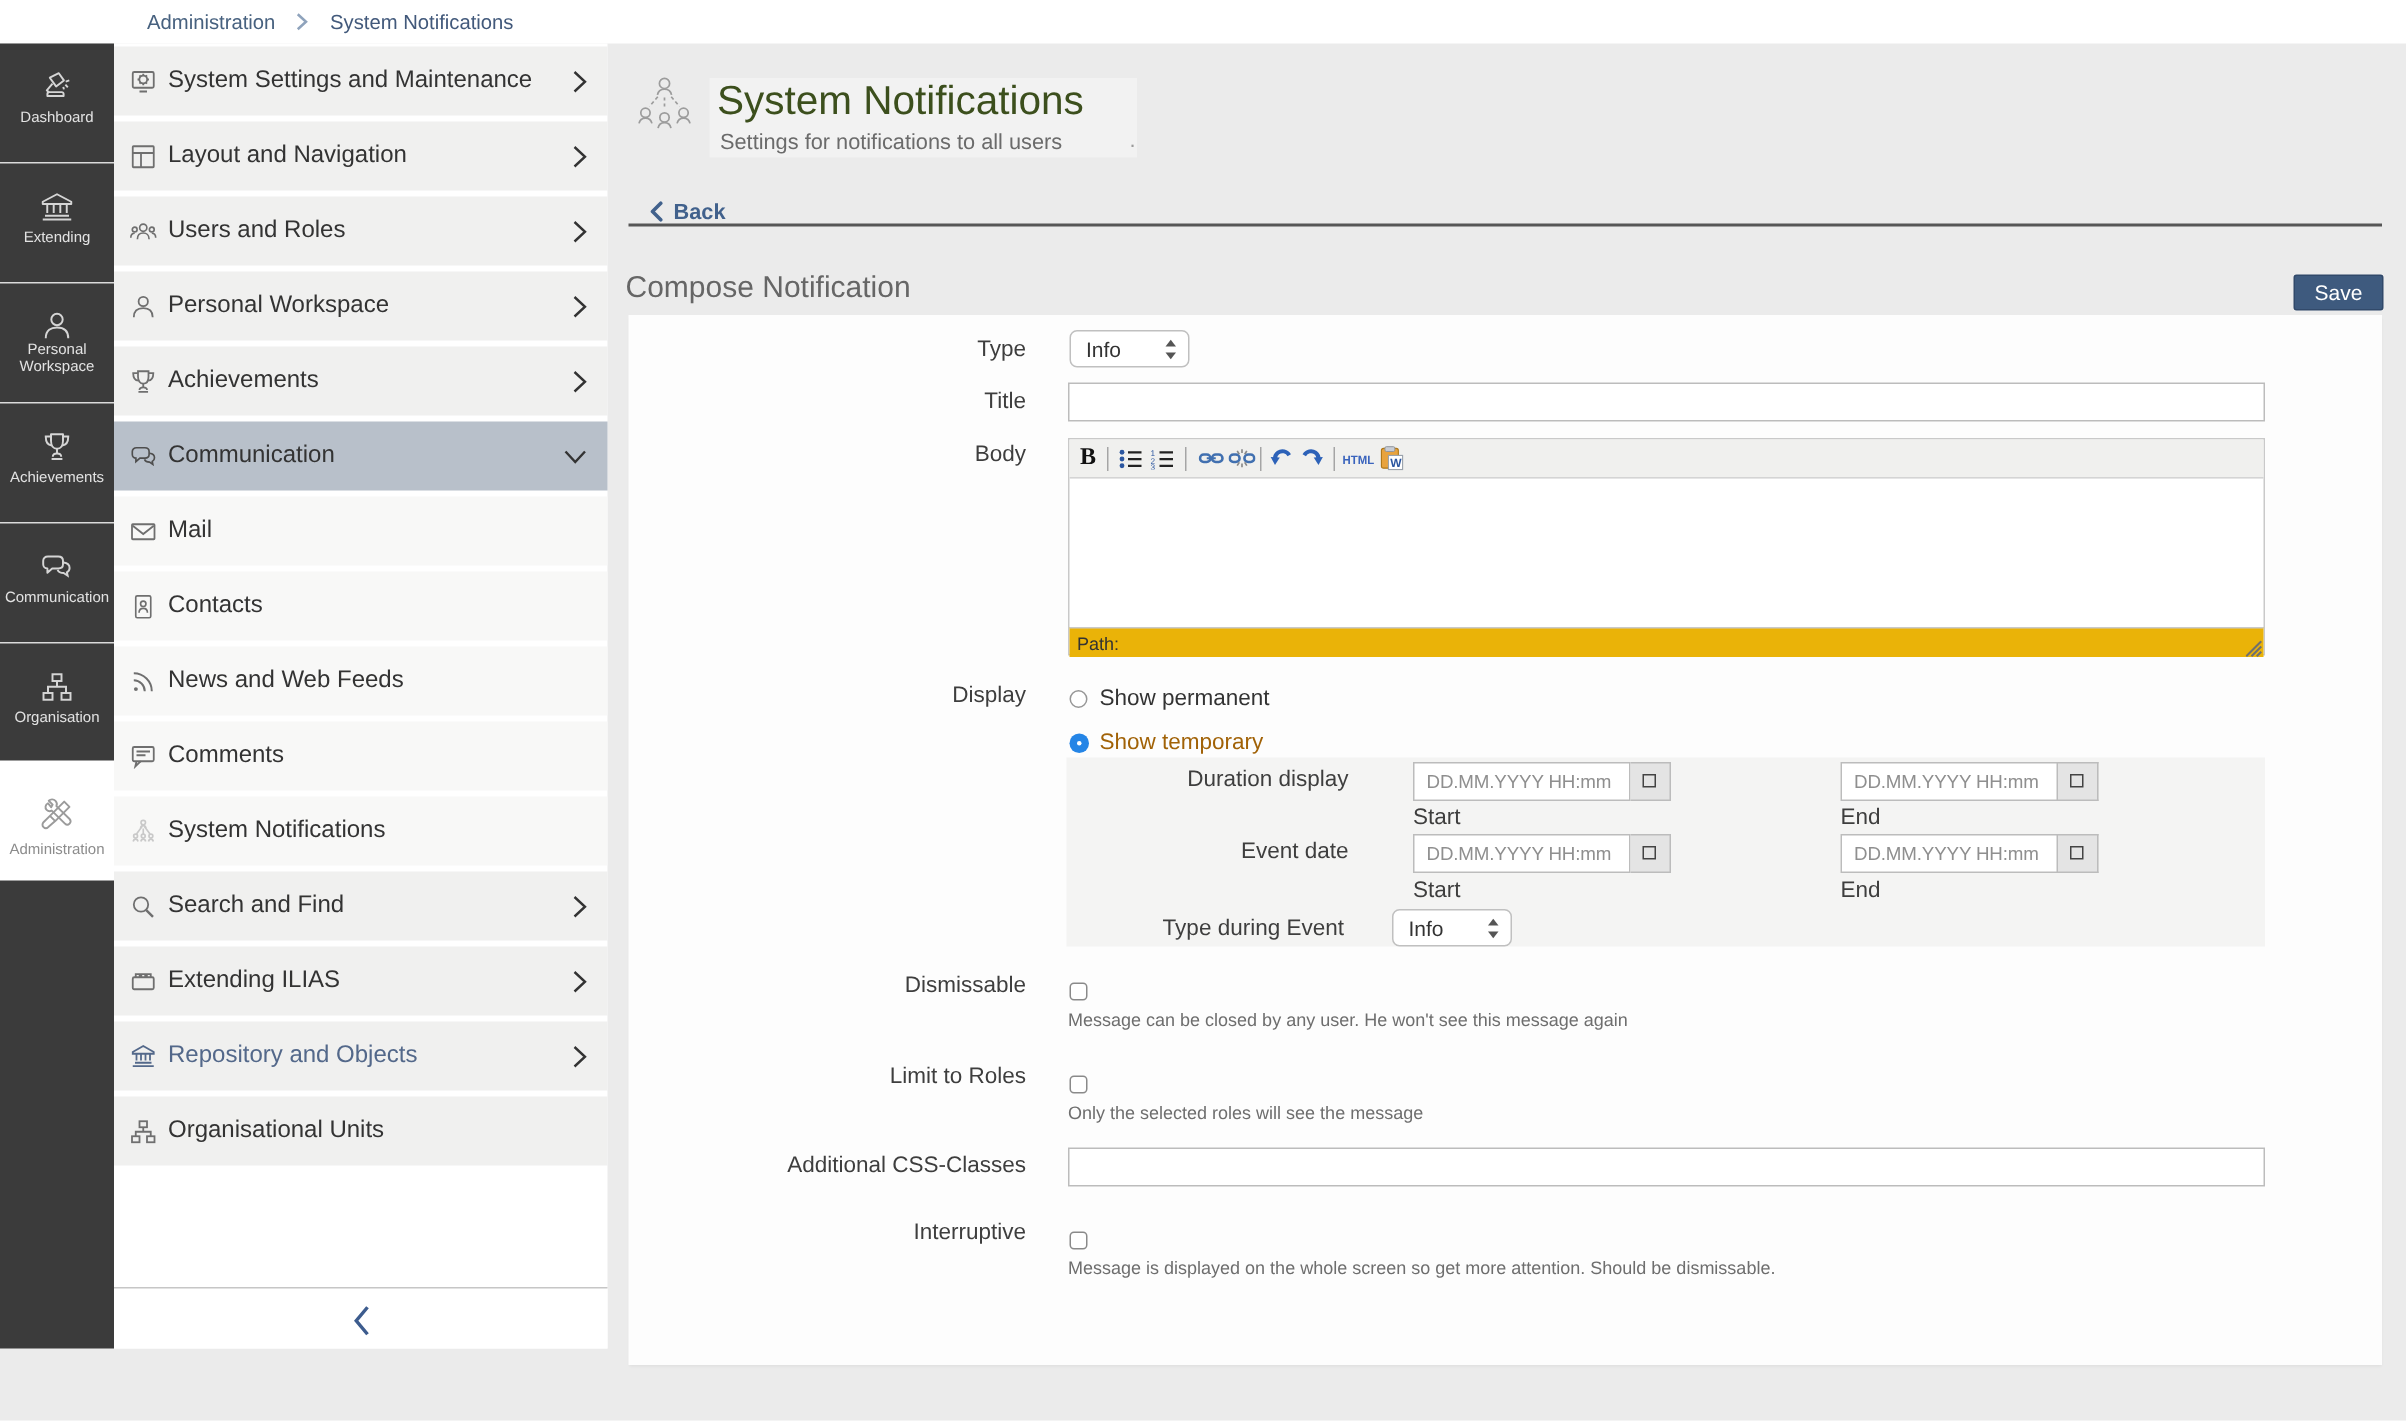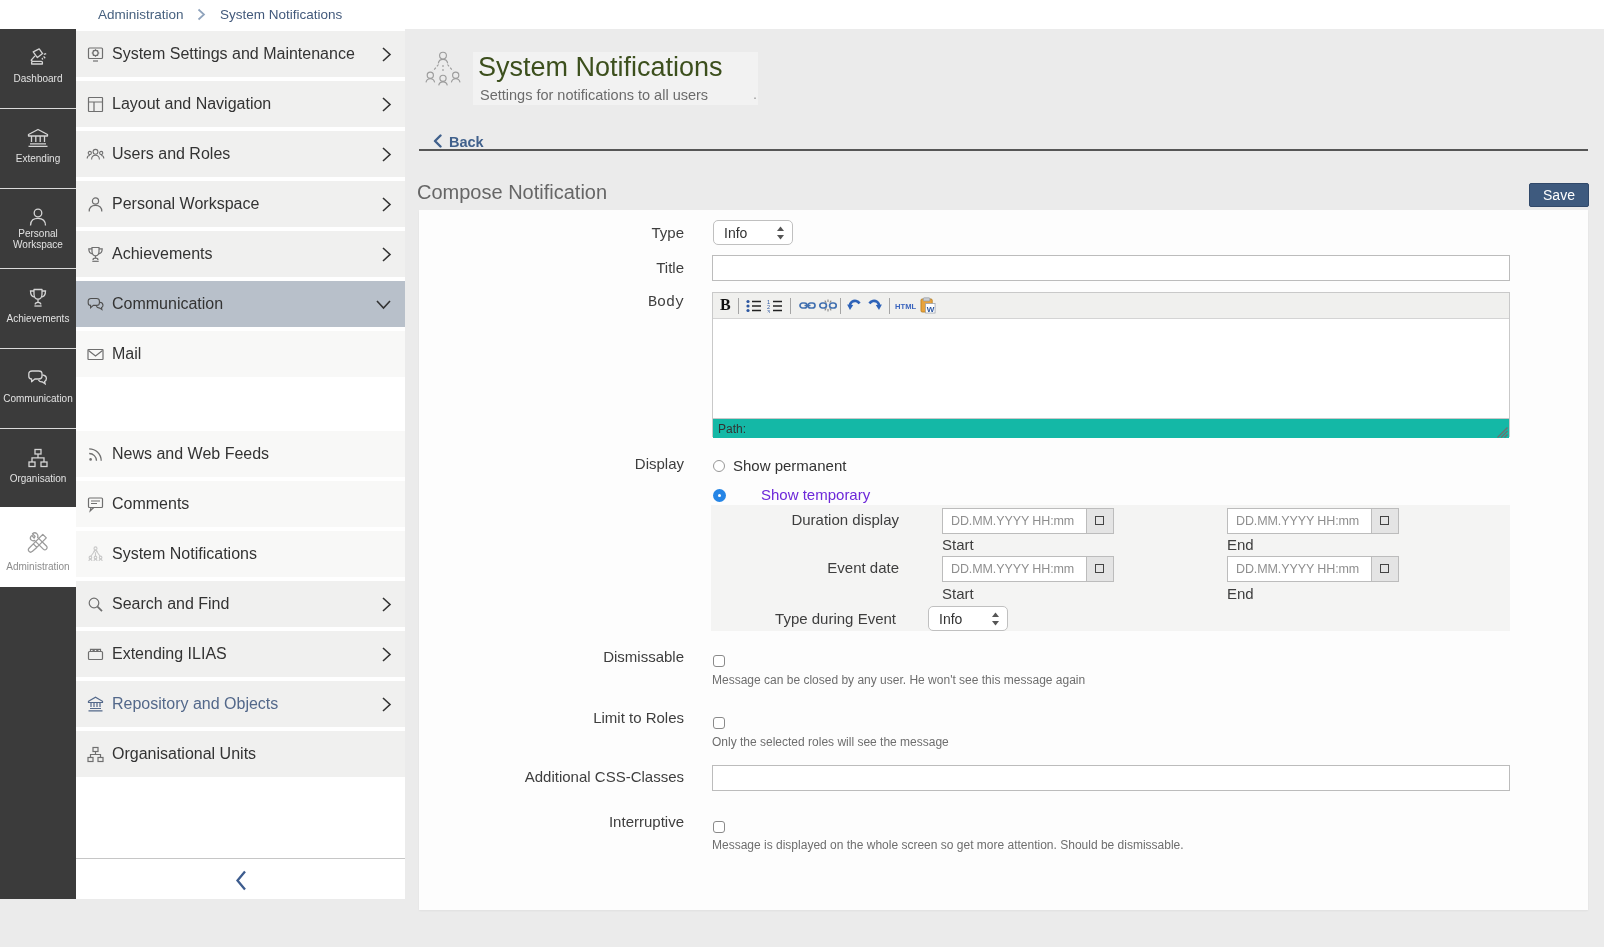--- a/index.html
+++ b/index.html
@@ -185,20 +185,28 @@
         <polyline points="2,2 8.5,9 15,2" fill="none" stroke="#333" stroke-width="1.6"></polyline>
       </svg>
   </div>
   <div class="mi sub" style="top:302px;">
     <svg class="ico" viewBox="0 0 19 19" fill="none" stroke="#6f6f6f" stroke-width="1.2">
       <rect x="2" y="4.5" width="15" height="10" rx="0.5"></rect>
       <polyline points="2.5,5.5 9.5,11 16.5,5.5"></polyline>
     </svg>
     <span class="txt">Mail</span>
   </div>
+  <div class="mi sub" style="top:352px;">
+    <svg class="ico" viewBox="0 0 19 19" fill="none" stroke="#6f6f6f" stroke-width="1.1">
+      <rect x="4.5" y="2.2" width="10" height="14.6" rx="1"></rect>
+      <circle cx="9.5" cy="7.5" r="1.8"></circle>
+      <path d="M6.7 13.5 C6.7 11.5 8 10.6 9.5 10.6 C11 10.6 12.3 11.5 12.3 13.5"></path>
+    </svg>
+    <span class="txt">Contacts</span>
+  </div>
   <div class="mi sub" style="top:402px;">
     <svg class="ico" viewBox="0 0 19 19" fill="none" stroke="#6f6f6f" stroke-width="1.3">
       <circle cx="4.6" cy="14.4" r="1.3" fill="#6f6f6f" stroke="none"></circle>
       <path d="M3.2 8.5 C7.2 8.5 10.5 11.8 10.5 15.8"></path>
       <path d="M3.2 3.8 C9.8 3.8 15.2 9.2 15.2 15.8"></path>
     </svg>
     <span class="txt">News and Web Feeds</span>
   </div>
   <div class="mi sub" style="top:452px;">
     <svg class="ico" viewBox="0 0 19 19" fill="none" stroke="#6f6f6f" stroke-width="1.2">
@@ -305,21 +313,21 @@
       <span style="position:absolute;left:10px;top:4px;font-size:14px;color:#333;">Info</span>
       <svg style="position:absolute;right:7px;top:5px" width="9" height="14" viewBox="0 0 9 14">
         <polygon points="4.5,0.5 8,5 1,5" fill="#555"></polygon>
         <polygon points="4.5,13.5 8,9 1,9" fill="#555"></polygon>
       </svg>
     </div>
 
     <div class="flabel" style="left:0;width:265px;top:49px;">Title</div>
     <div class="inp" style="left:293px;top:45px;width:798px;height:26px;"></div>
 
-    <div class="flabel" style="left:0;width:265px;top:84px;font-family:Liberation Mono, monospace;">Body</div>
+    <div class="flabel" style="left:0;width:265px;top:84px;">Body</div>
     <div style="position:absolute;left:293px;top:82px;width:798px;height:145px;border:1px solid #c9c9c9;background:#fff;">
       <div style="position:absolute;left:0;top:0;width:796px;height:26px;background:#f0f0ee;border-bottom:1px solid #d4d4d4;">
         <span style="position:absolute;left:7px;top:3px;font-family:'Liberation Serif',serif;font-weight:bold;font-size:16px;color:#111;">B</span>
         <div style="position:absolute;left:25px;top:5px;width:1px;height:16px;background:#a5a5a5;"></div>
         <svg style="position:absolute;left:33px;top:6px" width="16" height="14" viewBox="0 0 16 14">
           <circle cx="2" cy="2.5" r="1.6" fill="#2b56a0"></circle>
             <circle cx="2" cy="7" r="1.6" fill="#2b56a0"></circle>
             <circle cx="2" cy="11.5" r="1.6" fill="#2b56a0"></circle>
           <path d="M6 2.5 H15 M6 7 H15 M6 11.5 H15" stroke="#222" stroke-width="1.5"></path>
         </svg>
@@ -355,34 +363,34 @@
         </svg>
         <div style="position:absolute;left:176px;top:5px;width:1px;height:16px;background:#a5a5a5;"></div>
         <span style="position:absolute;left:182px;top:9px;font-size:8px;font-weight:bold;color:#3a64bd;transform:scale(0.95,1);transform-origin:left;">HTML</span>
         <svg style="position:absolute;left:207px;top:4px" width="16" height="17" viewBox="0 0 17 18">
           <rect x="1" y="2" width="12" height="14" rx="1.5" fill="#e8a33d" stroke="#b07818" stroke-width="0.8"></rect>
           <rect x="3.5" y="0.8" width="7" height="3.4" rx="1" fill="#c9cdd4" stroke="#8f959d" stroke-width="0.7"></rect>
           <rect x="6" y="7" width="10" height="10" fill="#fff" stroke="#9aa2ac" stroke-width="0.8"></rect>
           <text x="7.2" y="15.5" font-size="8.5" font-weight="bold" fill="#2b56a0" font-family="Liberation Sans">W</text>
         </svg>
       </div>
-      <div style="position:absolute;left:0;top:125px;width:796px;height:20px;background:#14b8a6;border-top:1px solid #c9c9c9;">
+      <div style="position:absolute;left:0;top:125px;width:796px;height:20px;background:#eab308;border-top:1px solid #c9c9c9;">
         <span style="position:absolute;left:5px;top:3px;font-size:12px;color:#333;">Path:</span>
         <svg style="position:absolute;right:1px;top:8px" width="11" height="11" viewBox="0 0 11 11" stroke="#6f6f6f" stroke-width="1.4" fill="none">
           <path d="M10.5 0.5 L0.5 10.5 M10.5 4 L4 10.5 M10.5 7.5 L7.5 10.5"></path>
         </svg>
       </div>
     </div>
 
     <div class="flabel" style="left:0;width:265px;top:245px;">Display</div>
     <div style="position:absolute;left:294px;top:250px;width:12px;height:12px;border:1.6px solid #979797;border-radius:50%;background:#fff;"></div>
     <div style="position:absolute;left:314px;top:247px;font-size:15px;color:#333;">Show permanent</div>
     <div style="position:absolute;left:294px;top:279px;width:13px;height:13px;border-radius:50%;background:#2585e6;"></div>
     <div style="position:absolute;left:298.8px;top:283.8px;width:3.5px;height:3.5px;border-radius:50%;background:#fff;"></div>
-    <div style="position:absolute;left:314px;top:276px;font-size:15px;color:#6d28d9;margin-left:28px;">Show temporary</div>
+    <div style="position:absolute;left:314px;top:276px;font-size:15px;color:#a16207;">Show temporary</div>
 
     <div style="position:absolute;left:292px;top:295px;width:799px;height:126px;background:#f4f4f3;">
       <div class="flabel" style="left:0;width:188px;top:6px;">Duration display</div>
       <div class="inp" style="left:231px;top:3px;width:145px;height:26px;">
         <span style="position:absolute;left:8px;top:5px;font-size:12.5px;color:#8f8f8f;white-space:nowrap;letter-spacing:-0.1px;">DD.MM.YYYY HH:mm</span>
       </div>
       <div class="inp" style="left:376px;top:3px;width:27px;height:26px;background:#e4e4e4;border-left:none;">
         <div style="position:absolute;left:8px;top:7px;width:9px;height:9px;border:1.5px solid #434343;"></div>
       </div>
       <div class="inp" style="left:516px;top:3px;width:145px;height:26px;">

